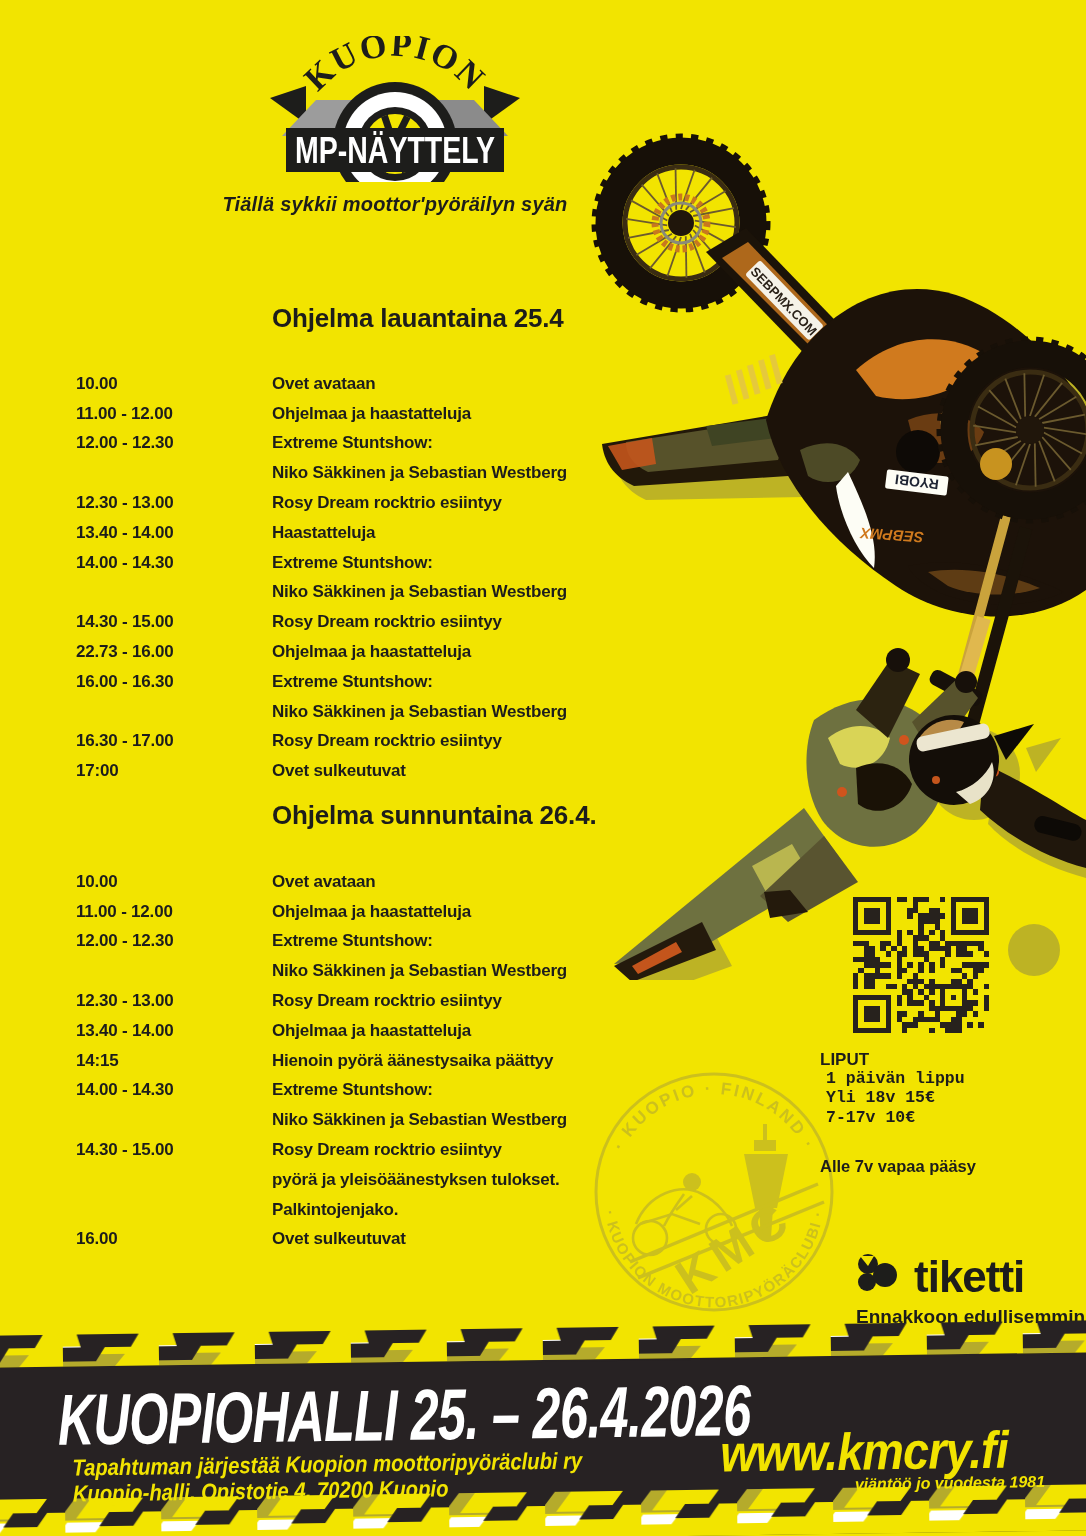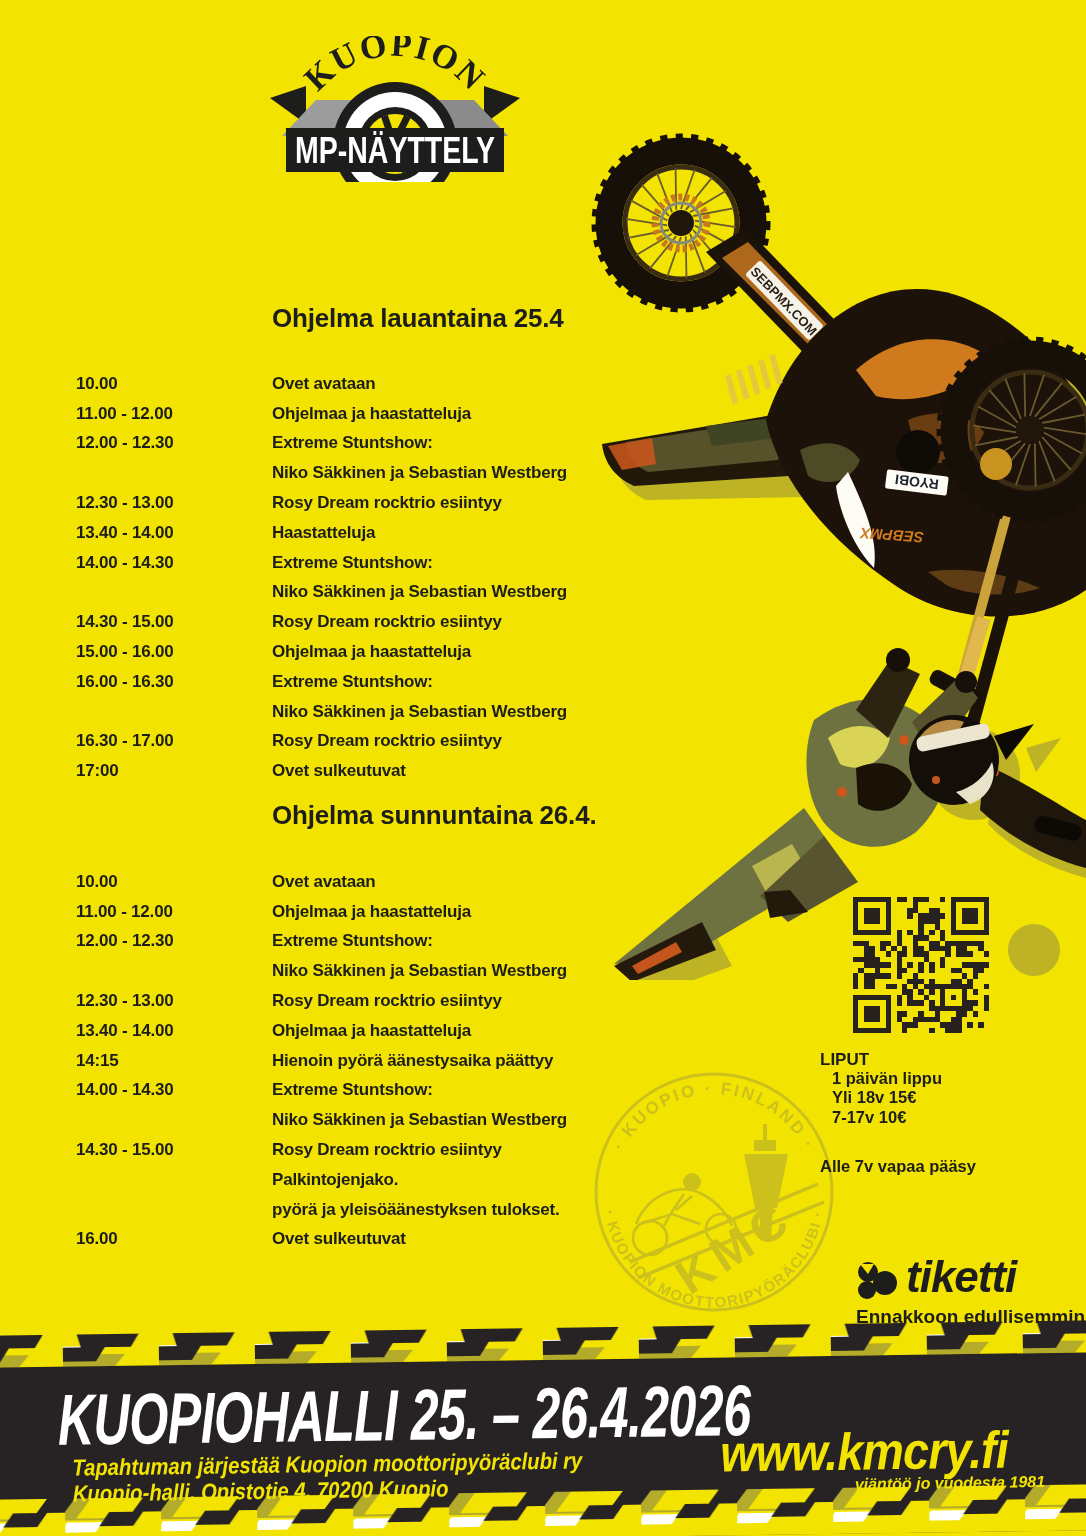--- a/index.html
+++ b/index.html
@@ -17,28 +17,28 @@
   }
   
   .sched-head{left:272px;font-size:26px;font-weight:bold;letter-spacing:-.2px;}
   .sched{left:76px;width:520px;margin-top:35px;}
   .sched-row{display:flex;height:29.8px;align-items:center;}
   .sched-time{width:196px;font-size:17px;font-weight:bold;letter-spacing:-.2px;}
   .sched-desc{flex:1;font-size:17px;font-weight:bold;letter-spacing:-.2px;}
   
   .tickets{left:820px;top:1050px;width:220px;line-height:19.2px;}
   .tickets .t-title{font-size:17px;font-weight:bold;}
-  .tickets ul{margin:0 0 0 12px;padding:0;list-style:none;}
+  .tickets ul{margin:0 0 0 6px;padding:0;list-style:none;font-family:Liberation Mono, monospace;}
   .tickets ul{margin-top:0;}
   .tickets .grp{margin-top:12px;}
   .tickets li{font-size:16.5px;font-weight:bold;}
   .tickets .t-note{margin-top:30px;font-size:16.5px;font-weight:bold;}
   
   .tiketti{left:856px;top:1252px;}
-  .tiketti-row{display:flex;align-items:flex-end;gap:8px;font-style:italic;}
+  .tiketti-row{display:flex;align-items:flex-start;gap:16px;}
   .tiketti-word{font-size:44px;font-weight:bold;letter-spacing:-1px;color:#1d1d1b;}
   .tiketti-slogan{margin-top:4px;font-size:19px;font-weight:bold;}
   
   .band{
     left:-32px;top:1322px;width:1150px;height:214px;
     transform:rotate(-0.8deg);transform-origin:50% 50%;
   }
   .band-black{position:absolute;left:0;top:40px;width:100%;height:138px;background:#272223;}
   .band-venue{
     position:absolute;left:90px;top:50px;color:#fff;
@@ -104,20 +104,21 @@
 
     <path id="arcpath" d="M 30,104 A 98,98 0 0 1 224,104" fill="none"></path>
     <text class="serif-arc" font-size="34" font-weight="bold" fill="#1d1d1b" letter-spacing="2">
       <textPath href="#arcpath" startOffset="50%" text-anchor="middle">KUOPION</textPath>
     </text>
 
     <rect x="18" y="92" width="218" height="44" fill="#1d1d1b"></rect>
     <text x="127" y="127" text-anchor="middle" font-size="36" font-weight="bold" fill="#ffffff" textLength="200" lengthAdjust="spacingAndGlyphs">MP-NÄYTTELY</text>
   </svg>
 
+  <div class="abs tagline">Tiällä sykkii moottor'pyöräilyn syän</div>
 
   <svg class="abs" style="left:556px;top:120px;width:530px;height:860px" viewBox="0 0 530 860">
 
     <g fill="#bdb324">
       <circle cx="496" cy="328" r="92"></circle>
       <circle cx="418" cy="654" r="46"></circle>
       <polygon points="160,816 76,862 94,876 176,846"></polygon>
       <path d="M440,656 C480,676 518,704 530,714 L530,758 C492,748 454,728 432,704 Z"></path>
       <polygon points="470,628 505,618 480,652"></polygon>
       <path d="M46,324 L258,288 L300,336 L292,362 L78,366 C56,356 48,340 46,324 Z" transform="translate(12,14)"></path>
@@ -309,21 +310,21 @@
         <span class="sched-time"></span>
         <span class="sched-desc">Niko Säkkinen ja Sebastian Westberg</span>
       </div>
 
       <div class="sched-row">
         <span class="sched-time">14.30 - 15.00</span>
         <span class="sched-desc">Rosy Dream rocktrio esiintyy</span>
       </div>
 
       <div class="sched-row">
-        <span class="sched-time">15.00 - 16.00</span>
+        <span class="sched-time">22.73 - 16.00</span>
         <span class="sched-desc">Ohjelmaa ja haastatteluja</span>
       </div>
 
       <div class="sched-row">
         <span class="sched-time">16.00 - 16.30</span>
         <span class="sched-desc">Extreme Stuntshow:</span>
       </div>
 
       <div class="sched-row">
         <span class="sched-time"></span>
@@ -390,26 +391,26 @@
       </div>
 
       <div class="sched-row">
         <span class="sched-time">14.30 - 15.00</span>
         <span class="sched-desc">Rosy Dream rocktrio esiintyy</span>
       </div>
 
 
       <div class="sched-row">
         <span class="sched-time"></span>
+        <span class="sched-desc">pyörä ja yleisöäänestyksen tulokset.</span>
+      </div>
+
+      <div class="sched-row">
+        <span class="sched-time"></span>
         <span class="sched-desc">Palkintojenjako.</span>
-      </div>
-
-      <div class="sched-row">
-        <span class="sched-time"></span>
-        <span class="sched-desc">pyörä ja yleisöäänestyksen tulokset.</span>
       </div>
 
       <div class="sched-row">
         <span class="sched-time">16.00</span>
         <span class="sched-desc">Ovet sulkeutuvat</span>
       </div>
     </div>
 
   <svg id="qr" class="abs" style="left:853px;top:897px;width:136px;height:136px" viewBox="0 0 25 25" shape-rendering="crispEdges">
       <rect x="0" y="0" width="1" height="1" fill="#27221d"></rect>

